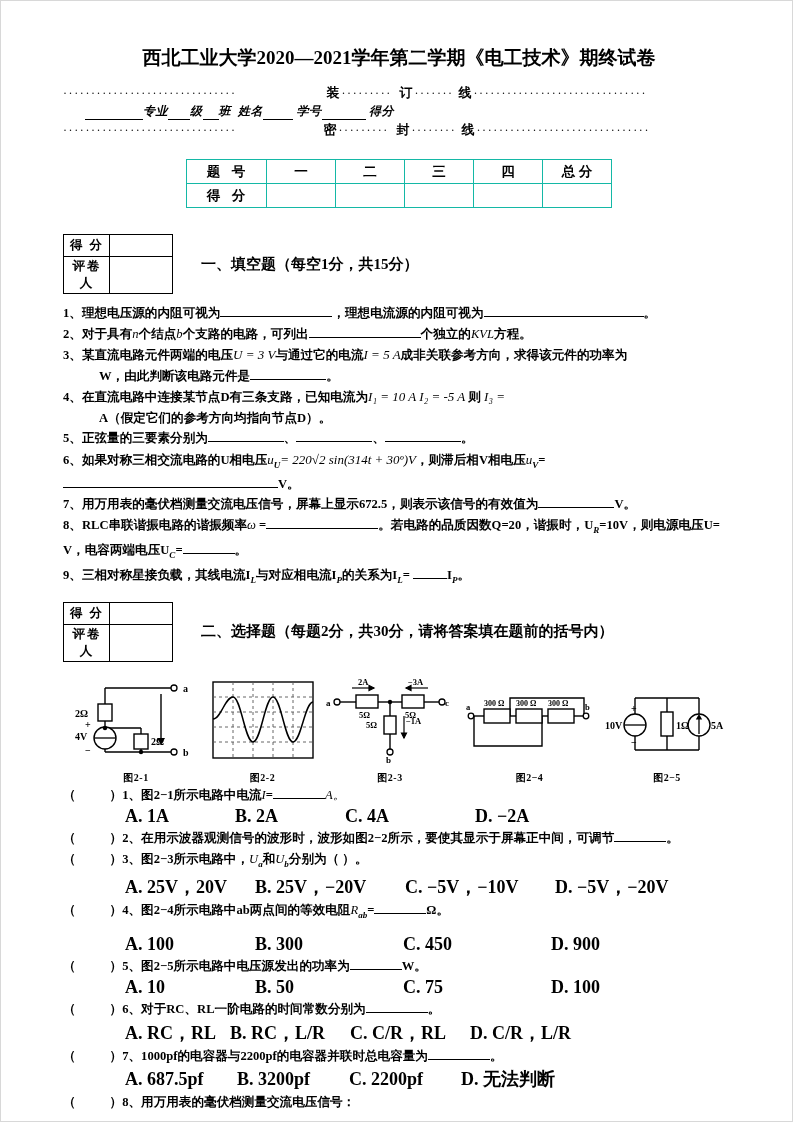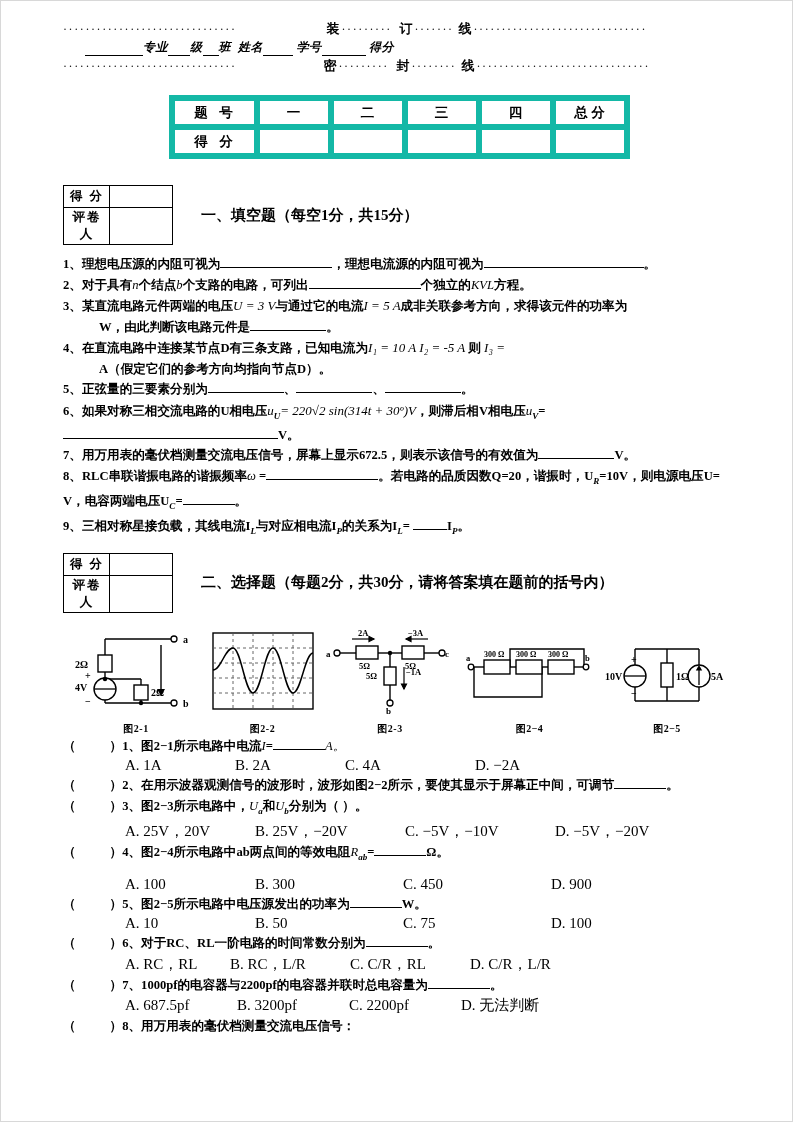--- a/index.html
+++ b/index.html
@@ -82,21 +82,21 @@
     justify-content: center;
     margin-top: 22px;
     margin-bottom: 26px;
   }
   table.score {
     border-collapse: collapse;
     font-size: 13.5px;
     font-weight: bold;
   }
   table.score td {
-    border: 6px solid #14b8a6;
+    border: 1px solid #14b8a6;
     text-align: center;
     vertical-align: middle;
     height: 21px;
     font-family: "Liberation Serif", "DejaVu Serif", serif;
   }
   table.score td.lbl { width: 74px; letter-spacing: 4px; padding-left:4px;}
   table.score td.cell { width: 66px; }
 
   
   .sec-head {
@@ -155,22 +155,22 @@
   .fig { text-align: center; }
   .fig-cap {
     font-size: 10px;
     font-weight: bold;
     margin-top: 3px;
     letter-spacing: 0.5px;
   }
 
   
   .choices {
-    font-size: 15px;
-    font-weight: normal;
+    font-size: 18px;
+    font-weight: bold;
     margin: 0 0 2px 0;
     padding-left: 62px;
     white-space: nowrap;
   }
   .choices span.opt { display: inline-block; }
   .paren { display:inline-block; width: 34px; }
 
   
   .footer {
     position: absolute;
@@ -182,20 +182,21 @@
     font-weight: bold;
     margin-top: 40px;
   }
 </style>
 </head>
 <body>
 
 <div class="page">
   <div class="inner">
 
+    <div class="title">西北工业大学2020—2021学年第二学期《电工技术》期终试卷</div>
 
     <div class="seal-block">
       <div class="seal-row">
         <span class="dots">·······························</span>
         <span class="seal-word">装</span>
         <span class="dots" style="flex:0 0 56px">·········</span>
         <span class="seal-word">订</span>
         <span class="dots" style="flex:0 0 42px">·······</span>
         <span class="seal-word">线</span>
         <span class="dots">·······························</span>

